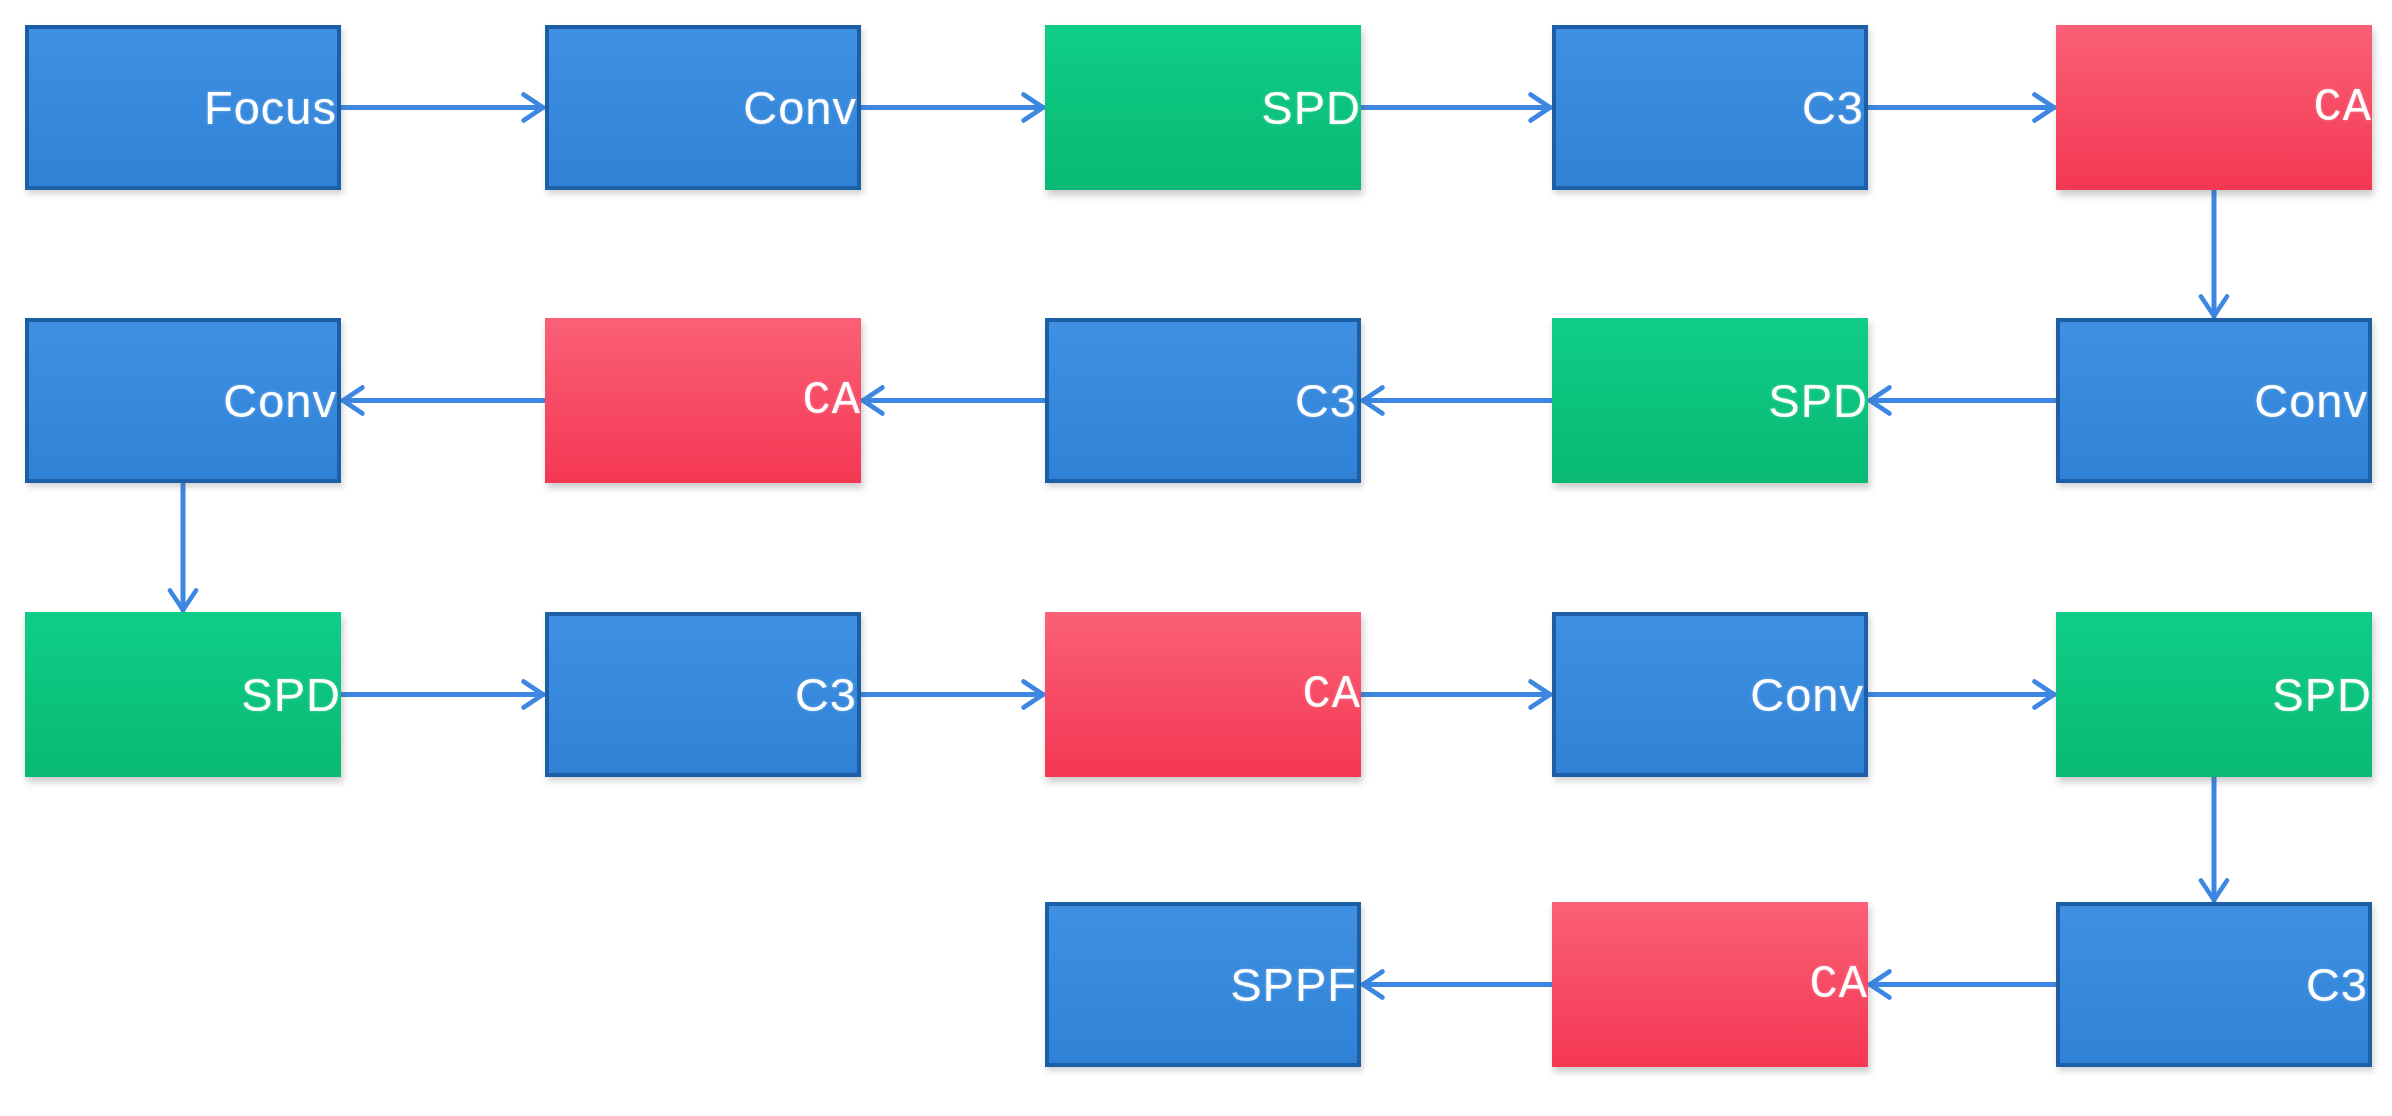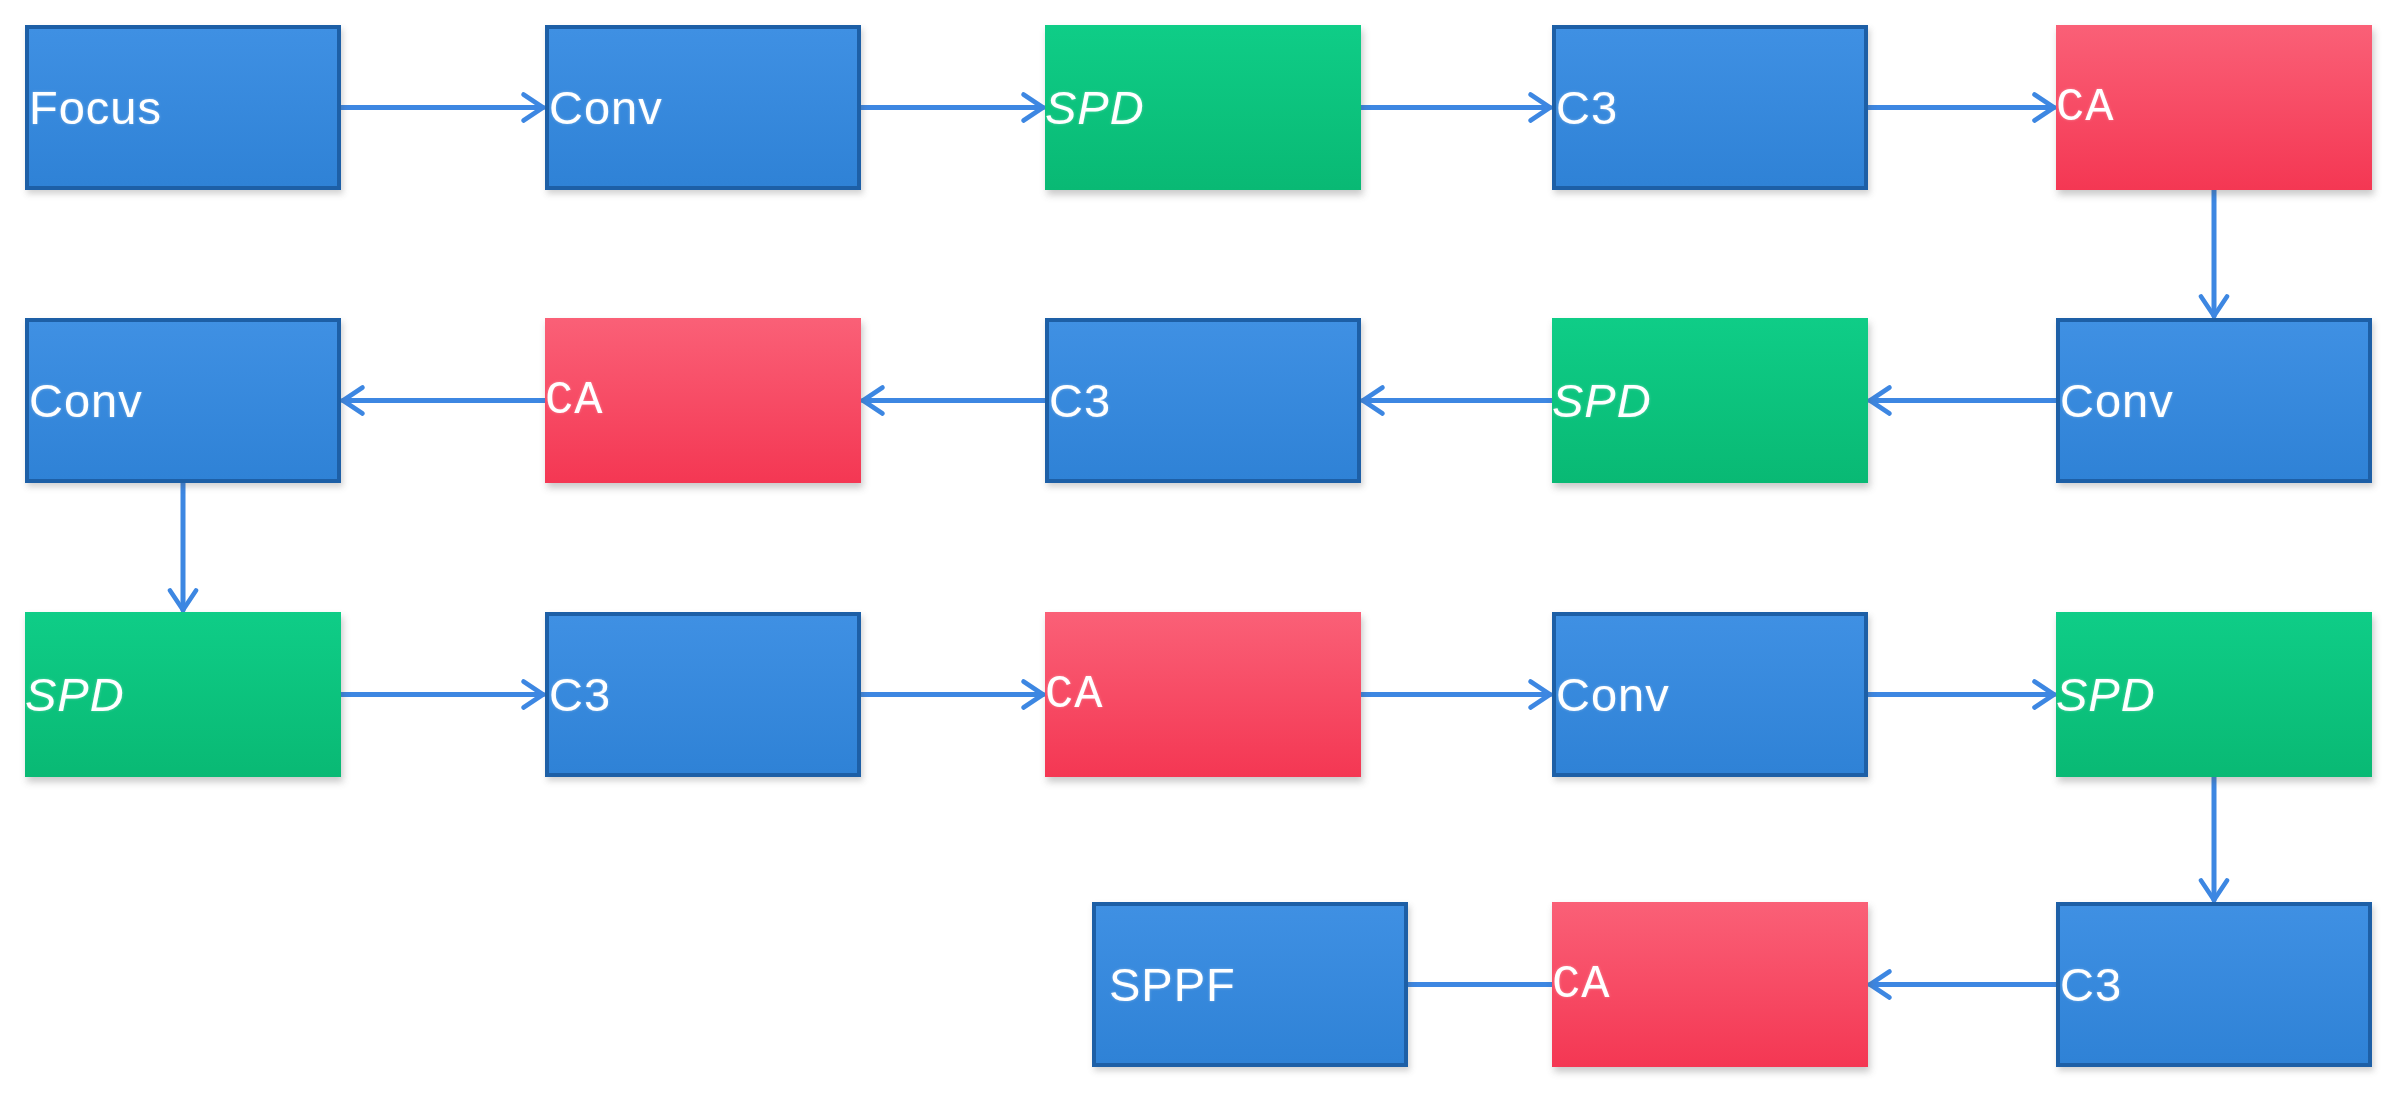--- a/index.html
+++ b/index.html
@@ -25,35 +25,34 @@
     height: 1116px;
     pointer-events: none;
   }
   .node {
     position: absolute;
     width: 316px;
     height: 165px;
     box-sizing: border-box;
     display: flex;
     align-items: center;
-    justify-content: flex-start;
+    justify-content: flex-end;
     color: var(--text, #ffffff);
     font-size: 47px;
     letter-spacing: 1px;
     user-select: none;
   }
   .node.blue {
     background: linear-gradient(180deg, var(--blue-top, #3f90e3), var(--blue-bottom, #2f82d6));
     border: 4px solid var(--blue-border, #1d5fa6);
     box-shadow: 2px 4px 6px rgba(80, 80, 80, 0.25);
   }
   .node.green {
     background: linear-gradient(180deg, var(--green-top, #0fcd87), var(--green-bottom, #09b974));
     box-shadow: 2px 5px 7px rgba(80, 80, 80, 0.30);
-    font-style: italic;
   }
   .node.red {
     background: linear-gradient(180deg, var(--red-top, #fa6077), var(--red-bottom, #f43753));
     box-shadow: 2px 5px 7px rgba(80, 80, 80, 0.30);
     font-family: Liberation Mono, monospace;
   }
   .node span {
     text-shadow: 0 0 3px rgba(255,255,255,0.35);
   }
 </style>
@@ -129,16 +128,16 @@
     </div>
     <div class="node green" style="left: 2056px; top: 612px;">
       <span>SPD</span>
     </div>
     <div class="node blue" style="left: 2056px; top: 902px;">
       <span>C3</span>
     </div>
     <div class="node red" style="left: 1552px; top: 902px;">
       <span>CA</span>
     </div>
-    <div class="node blue" style="left: 1092px; top: 902px; padding-left: 13px;">
+    <div class="node blue" style="left: 1045px; top: 902px; padding-left: 13px;">
       <span>SPPF</span>
     </div>
   </div>
 
 </body></html>

